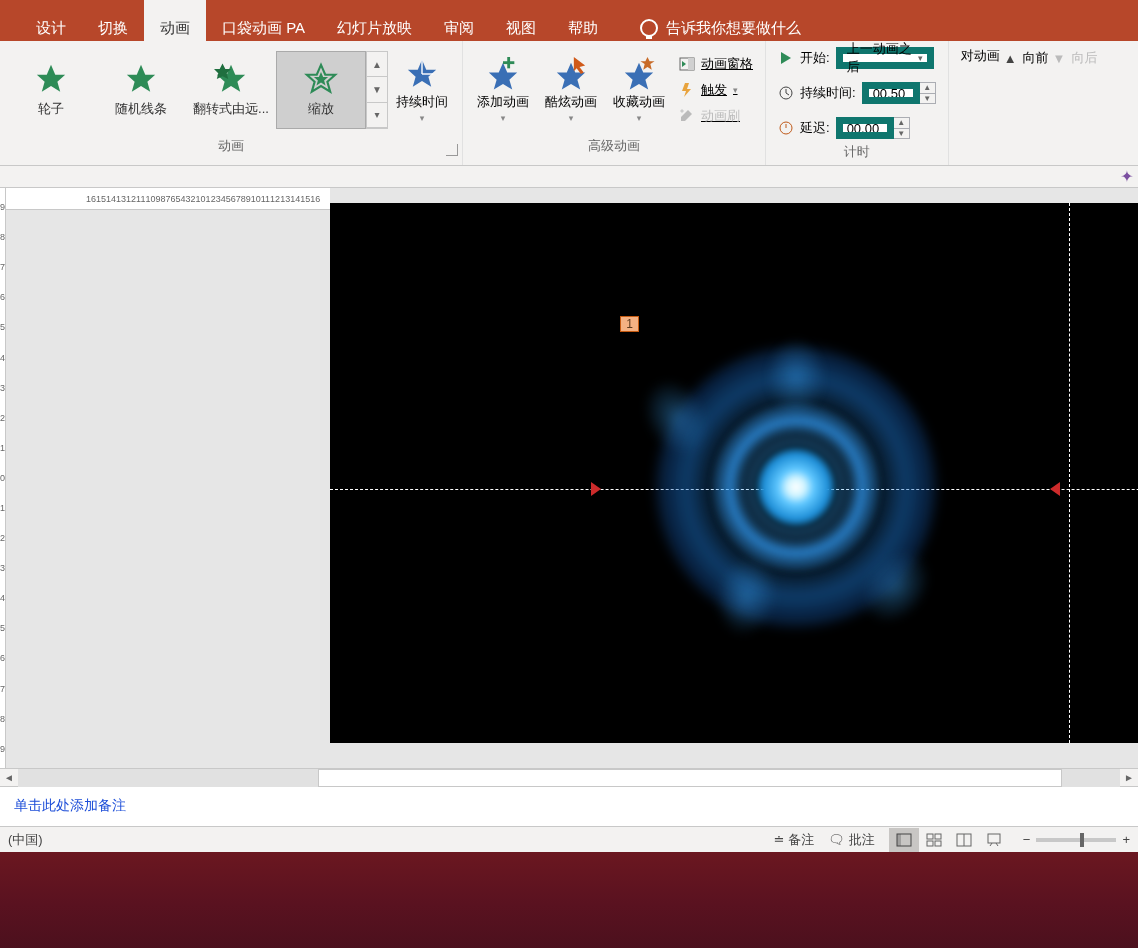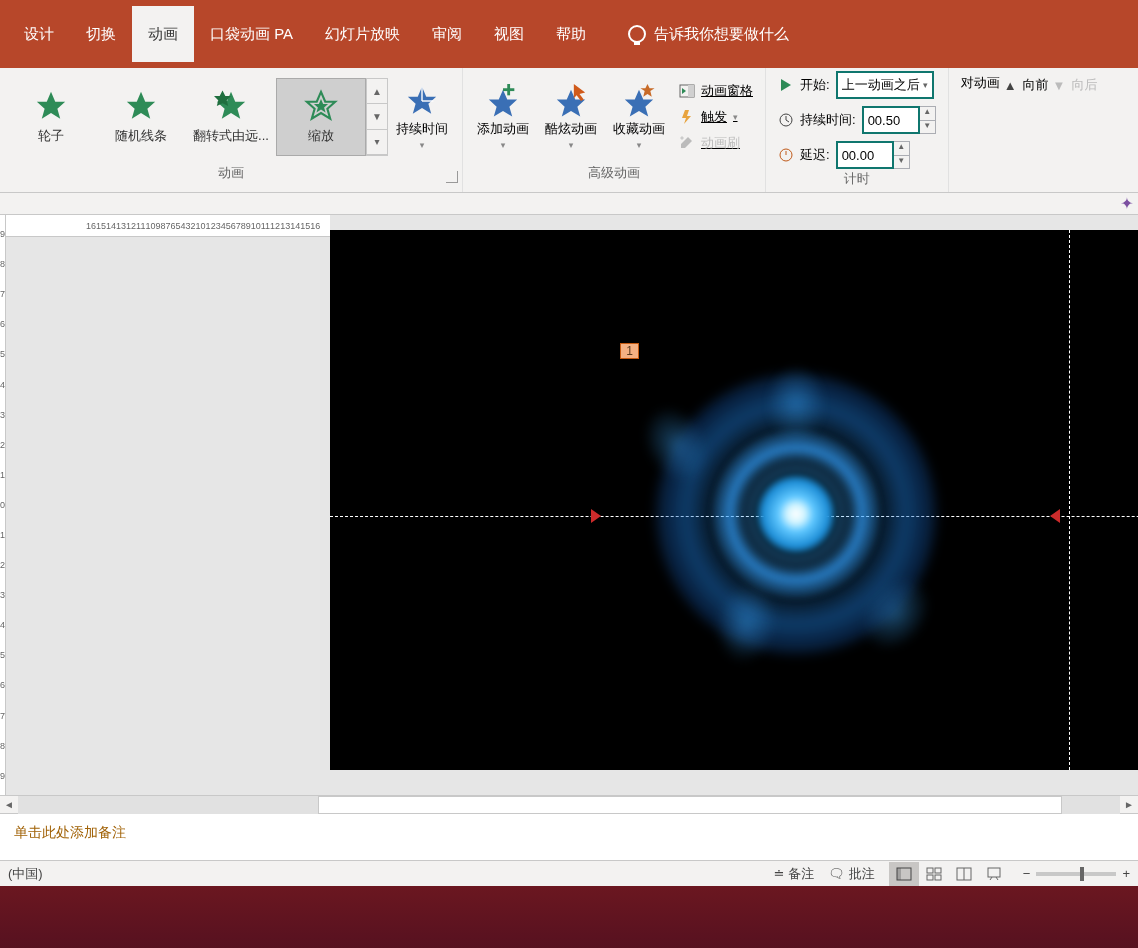--- a/index.html
+++ b/index.html
@@ -1,18 +1,18 @@
 <!DOCTYPE html>
 <html><head>
 <meta charset="utf-8">
 <style>
   * { margin: 0; padding: 0; box-sizing: border-box; font-family: "Microsoft YaHei", sans-serif; }
   body { width: 1138px; height: 948px; overflow: hidden; background: #e6e6e6; }
   
-  .tabbar { background: #b7472a; height: 68px; display: flex; align-items: center; padding: 0 8px; color: #fff; font-size: 15px; }
+  .tabbar { background: #b7472a; height: 41px; display: flex; align-items: flex-start; padding: 0 20px; color: #fff; font-size: 15px; }
   .tab { padding: 0 16px; height: 56px; display: flex; align-items: center; cursor: pointer; }
   .tab.active { background: #f3f2f1; color: #333; }
   .tab.search { display: flex; align-items: center; gap: 8px; margin-left: 10px; }
   .bulb-icon { width: 18px; height: 18px; border: 2px solid #fff; border-radius: 50%; position: relative; }
   .bulb-icon::after { content:""; position:absolute; bottom:-4px; left:4px; width:6px; height:4px; background:#fff; }
   
   .ribbon { background: #f3f2f1; border-bottom: 1px solid #c8c8c8; display: flex; }
   .rgroup { border-right: 1px solid #e1e1e1; display: flex; flex-direction: column; }
   .rgroup-body { display: flex; align-items: center; padding: 4px 6px 0 6px; }
   .rgroup-label { text-align: center; font-size: 13px; color: #666; padding: 2px 0 4px 0; position: relative; }
@@ -33,21 +33,21 @@
   .star-blue { fill: #3a6fb5; }
   .star-orange { fill: #c86b28; }
   
   .adv-col { display:flex; flex-direction:column; padding: 2px 6px; font-size:13px; gap: 4px; text-decoration: underline; }
   .adv-row { display:flex; align-items:center; gap:6px; height:22px; cursor:pointer; }
   .adv-row.disabled { color:#bbb; }
   .mini-icon { width:16px; height:16px; display:inline-block; }
   
   .timing-col { display:flex; flex-direction:column; padding:2px 6px; font-size:13px; gap:13px; }
   .timing-row { display:flex; align-items:center; gap:6px; height:22px; }
-  .timing-row input, .timing-row .combo { border:2px solid #0f766e; height:22px; font-size:13px; padding:12px 4px; background:#fff; }
+  .timing-row input, .timing-row .combo { border:7px solid #0f766e; height:22px; font-size:13px; padding:4px 4px; background:#fff; }
   .combo { width: 98px; }
   .spin { width: 58px; }
   .spinwrap { display:flex; }
   .spinbtns { display:flex; flex-direction:column; width:16px; border:1px solid #abadb3; border-left:none; }
   .spinbtns span { flex:1; font-size:8px; text-align:center; color:#666; cursor:pointer; border-bottom:1px solid #abadb3; }
   .spinbtns span:last-child{border:none;}
   
   .reorder-col { display:flex; flex-direction:row; padding:2px 6px; font-size:13px; gap:4px; }
   
   .pane-toggle { height: 22px; background:#f3f2f1; display:flex; justify-content:flex-end; border-bottom:1px solid #c8c8c8; }
@@ -75,21 +75,21 @@
   .guide-h { position:absolute; left:0; right:0; border-top:1px dashed #fff; }
   .guide-v { position:absolute; top:0; bottom:0; border-left:1px dashed #fff; }
   .arrow-r { position:absolute; width:0; height:0; border-top:7px solid transparent; border-bottom:7px solid transparent; border-left:10px solid #cc2b2b; }
   .arrow-l { position:absolute; width:0; height:0; border-top:7px solid transparent; border-bottom:7px solid transparent; border-right:10px solid #cc2b2b; }
   
   .hscroll { height:18px; background:#f3f2f1; border-top:1px solid #c8c8c8; display:flex; align-items:center;}
   .hscroll .trackbtn { width:18px; text-align:center; font-size:10px; color:#666; cursor:pointer;}
   .hscroll .track { flex:1; background:#e1e1e1; height:18px; margin:0 0; position:relative;}
   .hscroll .thumb { position:absolute; left:300px; width:744px; top:0; bottom:0; background:#fff; border:1px solid #c8c8c8;}
   
-  .notes { background:#fff; border-top:1px solid #c8c8c8; padding:10px 14px; color:#a16207; font-size:14px; height:47px; }
+  .notes { background:#fff; border-top:1px solid #c8c8c8; padding:10px 14px; color:#1d4ed8; font-size:14px; height:40px; }
   
   .statusbar { height:26px; background:#f3f2f1; border-top:1px solid #c8c8c8; display:flex; align-items:center; font-size:13px; color:#444; padding:0 8px; justify-content:space-between;}
   .status-right { display:flex; align-items:center; gap:14px; }
   .viewbtns { display:flex; }
   .viewbtn { width:30px; height:24px; display:flex; align-items:center; justify-content:center; color:#666; cursor:pointer;}
   .viewbtn.active { background:#c8c6c4; }
   .zoom { display:flex; align-items:center; gap:6px; }
   .zoom .slider { width:80px; height:4px; background:#c8c8c8; position:relative;}
   .zoom .slider .th { position:absolute; left:44px; top:-5px; width:4px; height:14px; background:#666;}
   

